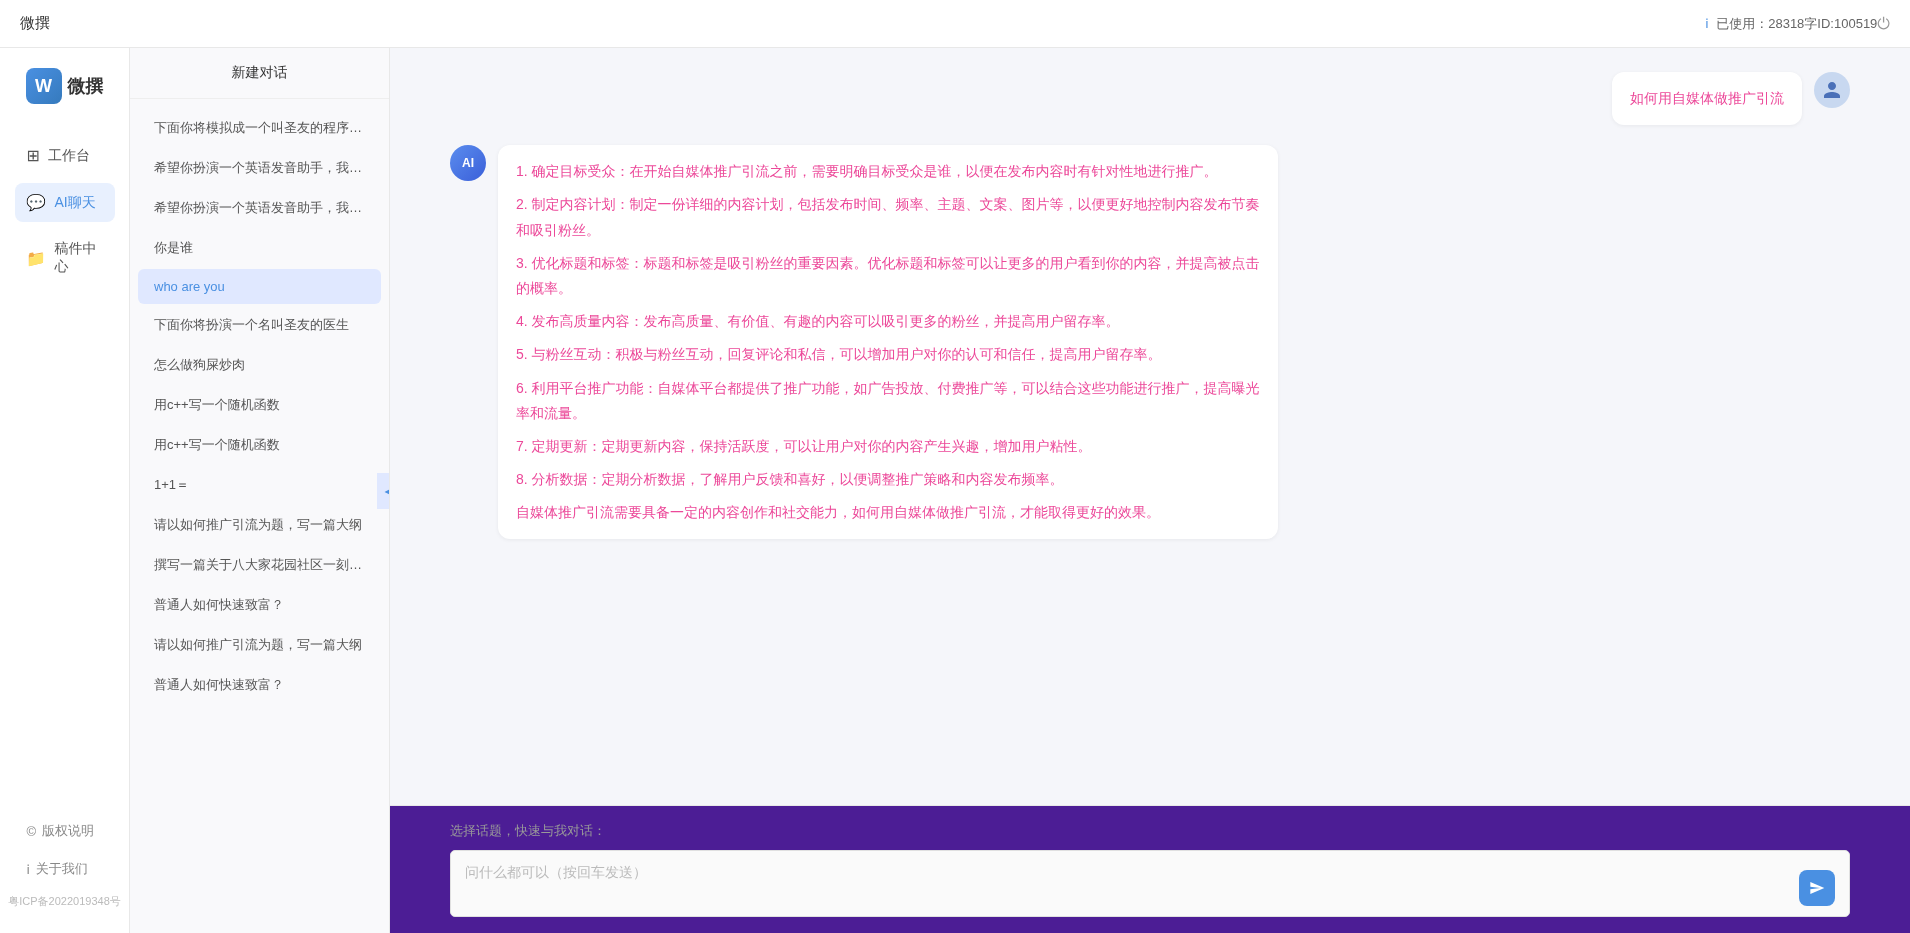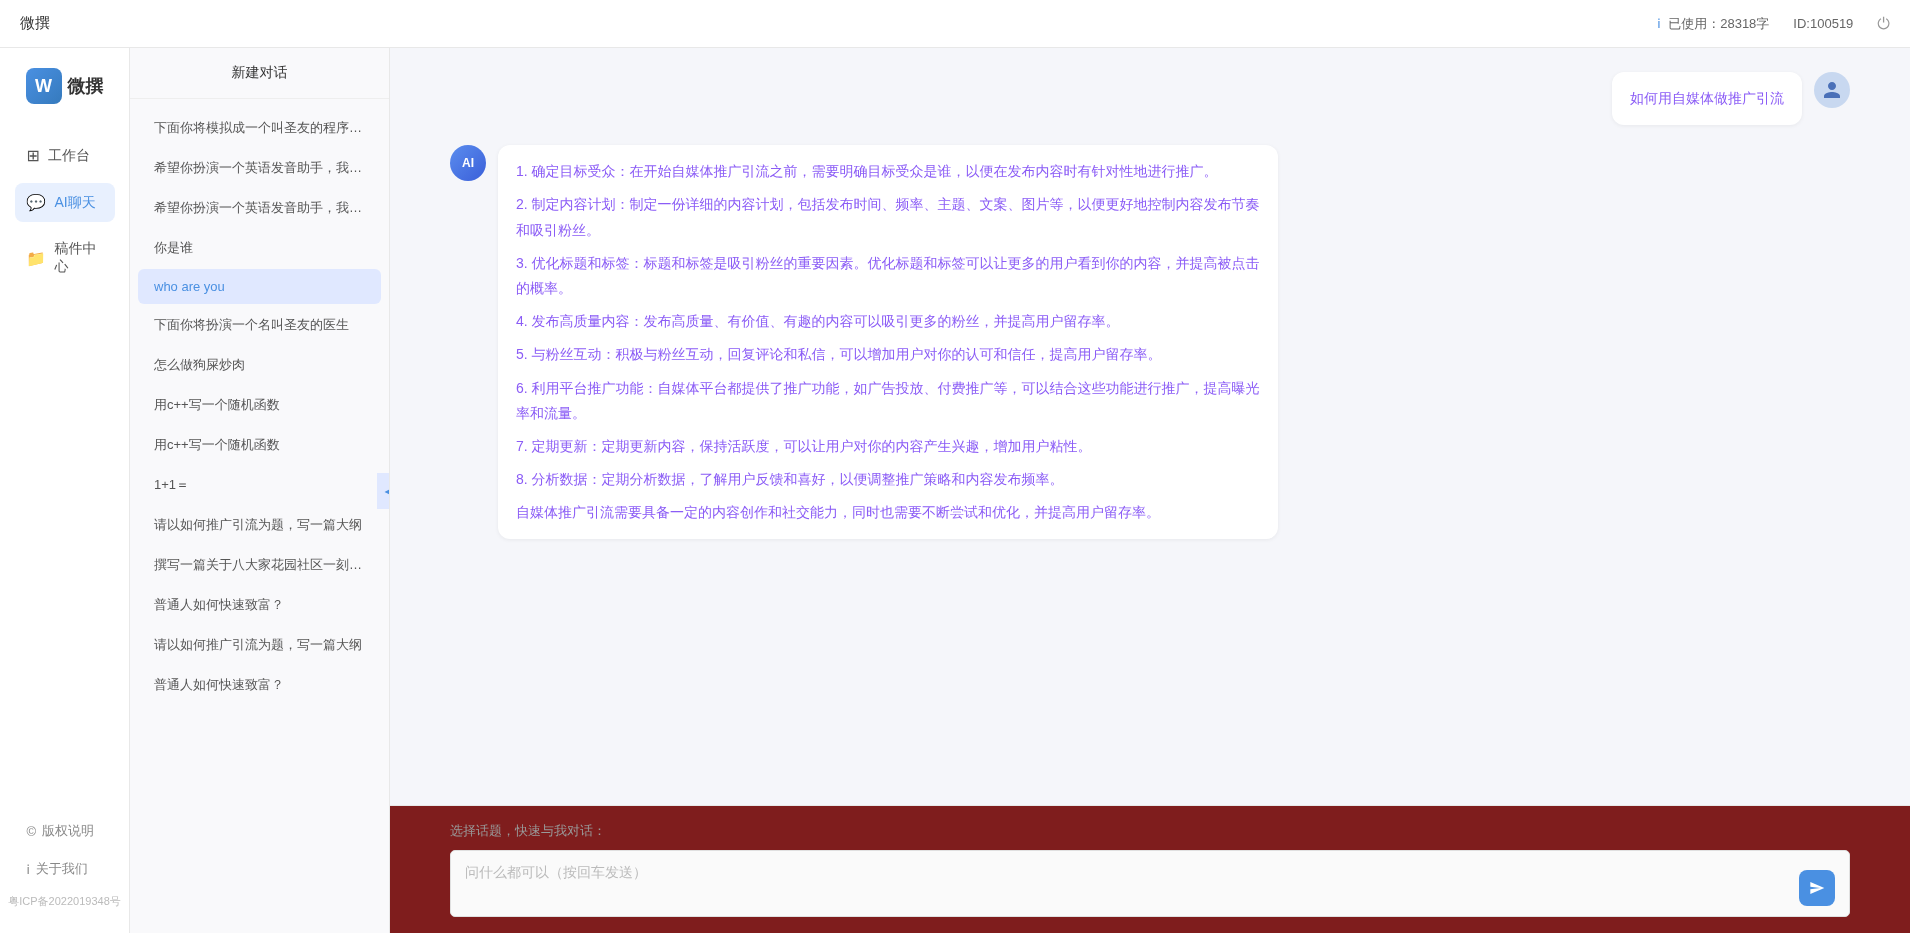--- a/index.html
+++ b/index.html
@@ -5,21 +5,21 @@
     * { box-sizing: border-box; margin: 0; padding: 0; }
     body { font-family: -apple-system, BlinkMacSystemFont, "PingFang SC", "Microsoft YaHei", sans-serif; background: #f5f6fa; display: flex; flex-direction: column; height: 100vh; overflow: hidden; }
 
     
     .topbar {
       display: flex; align-items: center; justify-content: space-between;
       background: #fff; border-bottom: 1px solid #e8e8e8;
       padding: 0 20px; height: 48px; flex-shrink: 0;
     }
     .topbar-title { font-size: 15px; color: #333; font-weight: 500; }
-    .topbar-right { display: flex; align-items: center; gap: 24px; font-size: 13px; color: #666; }
+    .topbar-right { display: flex; align-items: center; font-size: 13px; color: #666; }
     .topbar-right .info-icon { color: #4a90e2; margin-right: 4px; }
     .topbar-power { cursor: pointer; color: #999; font-size: 16px; }
 
     
     .main-layout { display: flex; flex: 1; overflow: hidden; }
 
     
     .left-nav {
       width: 130px; background: #fff; border-right: 1px solid #e8e8e8;
       display: flex; flex-direction: column; align-items: center;
@@ -89,33 +89,33 @@
       display: flex; align-items: center; justify-content: center;
       font-size: 14px; font-weight: bold;
     }
     .avatar.user { background: #c8d8f0; color: #4a70b8; }
     .avatar.ai {
       background: linear-gradient(135deg, #5b8dee, #3a5fd9);
       color: #fff; font-size: 12px;
     }
     .message-bubble {
       max-width: 780px; padding: 14px 18px; border-radius: 12px;
-      font-size: 14px; line-height: 1.8; color: #8b5cf6;
+      font-size: 14px; line-height: 1.8; color: #ec4899;
       background: #fff; box-shadow: 0 1px 4px rgba(0,0,0,0.06);
     }
     .message-bubble.user-bubble {
       background: #fff; text-align: left;
     }
     .message-bubble.ai-bubble { background: #fff; }
     .message-bubble p { margin-bottom: 8px; }
     .message-bubble p:last-child { margin-bottom: 0; }
 
     
     .chat-input-area {
-      border-top: 1px solid #e8e8e8; background: #7f1d1d; padding: 16px 60px;
+      border-top: 1px solid #e8e8e8; background: #4c1d95; padding: 16px 60px;
     }
     .quick-topics { font-size: 13px; color: #999; margin-bottom: 10px; }
     .input-wrapper {
       display: flex; align-items: flex-end; gap: 12px;
       border: 1px solid #e0e0e0; border-radius: 5px; padding: 10px 14px;
       background: #fafafa; min-height: 56px;
     }
     .chat-textarea {
       flex: 1; border: none; outline: none; resize: none;
       background: transparent; font-size: 14px; color: #333;
@@ -215,21 +215,21 @@
         <div class="avatar ai">AI</div>
         <div class="message-bubble ai-bubble">
           <p>1. 确定目标受众：在开始自媒体推广引流之前，需要明确目标受众是谁，以便在发布内容时有针对性地进行推广。</p>
           <p>2. 制定内容计划：制定一份详细的内容计划，包括发布时间、频率、主题、文案、图片等，以便更好地控制内容发布节奏和吸引粉丝。</p>
           <p>3. 优化标题和标签：标题和标签是吸引粉丝的重要因素。优化标题和标签可以让更多的用户看到你的内容，并提高被点击的概率。</p>
           <p>4. 发布高质量内容：发布高质量、有价值、有趣的内容可以吸引更多的粉丝，并提高用户留存率。</p>
           <p>5. 与粉丝互动：积极与粉丝互动，回复评论和私信，可以增加用户对你的认可和信任，提高用户留存率。</p>
           <p>6. 利用平台推广功能：自媒体平台都提供了推广功能，如广告投放、付费推广等，可以结合这些功能进行推广，提高曝光率和流量。</p>
           <p>7. 定期更新：定期更新内容，保持活跃度，可以让用户对你的内容产生兴趣，增加用户粘性。</p>
           <p>8. 分析数据：定期分析数据，了解用户反馈和喜好，以便调整推广策略和内容发布频率。</p>
-          <p>自媒体推广引流需要具备一定的内容创作和社交能力，同时也需要不断尝试和优化，并提高用户留存率。</p>
+          <p>自媒体推广引流需要具备一定的内容创作和社交能力，如何用自媒体做推广引流，才能取得更好的效果。</p>
         </div>
       </div>
 
     </div>
 
     <div class="chat-input-area">
       <div class="quick-topics">选择话题，快速与我对话：</div>
       <div class="input-wrapper">
         <textarea class="chat-textarea" placeholder="问什么都可以（按回车发送）" style=""></textarea>
         <button class="send-btn">

